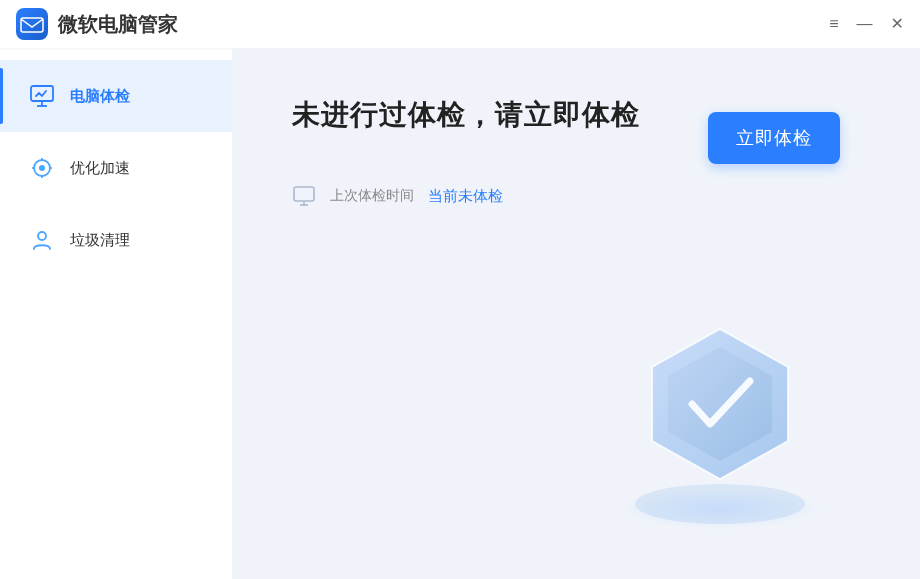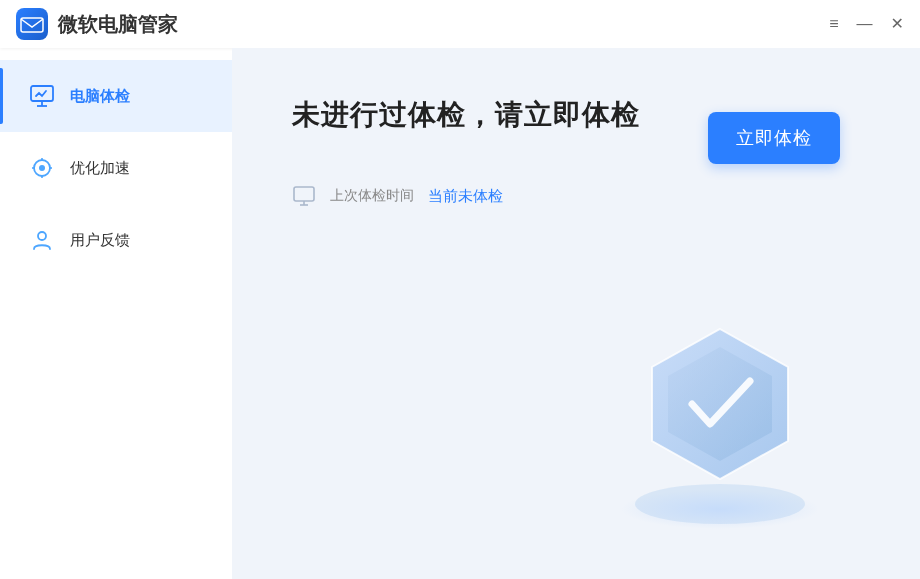--- a/index.html
+++ b/index.html
@@ -259,21 +259,21 @@
     </div>
 
     <div class="nav-item">
       <div class="nav-icon">
         <svg width="26" height="26" viewBox="0 0 26 26" xmlns="http://www.w3.org/2000/svg">
 
           <circle cx="13" cy="9" r="4" fill="none" stroke="#4da6ff" stroke-width="1.8"></circle>
           <path d="M5 22 C5 17 21 17 21 22" fill="none" stroke="#4da6ff" stroke-width="1.8" stroke-linecap="round"></path>
         </svg>
       </div>
-      <span class="nav-label">用户反馈</span>
+      <span class="nav-label">垃圾清理</span>
     </div>
 
   </nav>
 
   <main class="content">
 
     <h1 class="main-title">未进行过体检，请立即体检</h1>
 
     <button class="check-now-btn">立即体检</button>
 

